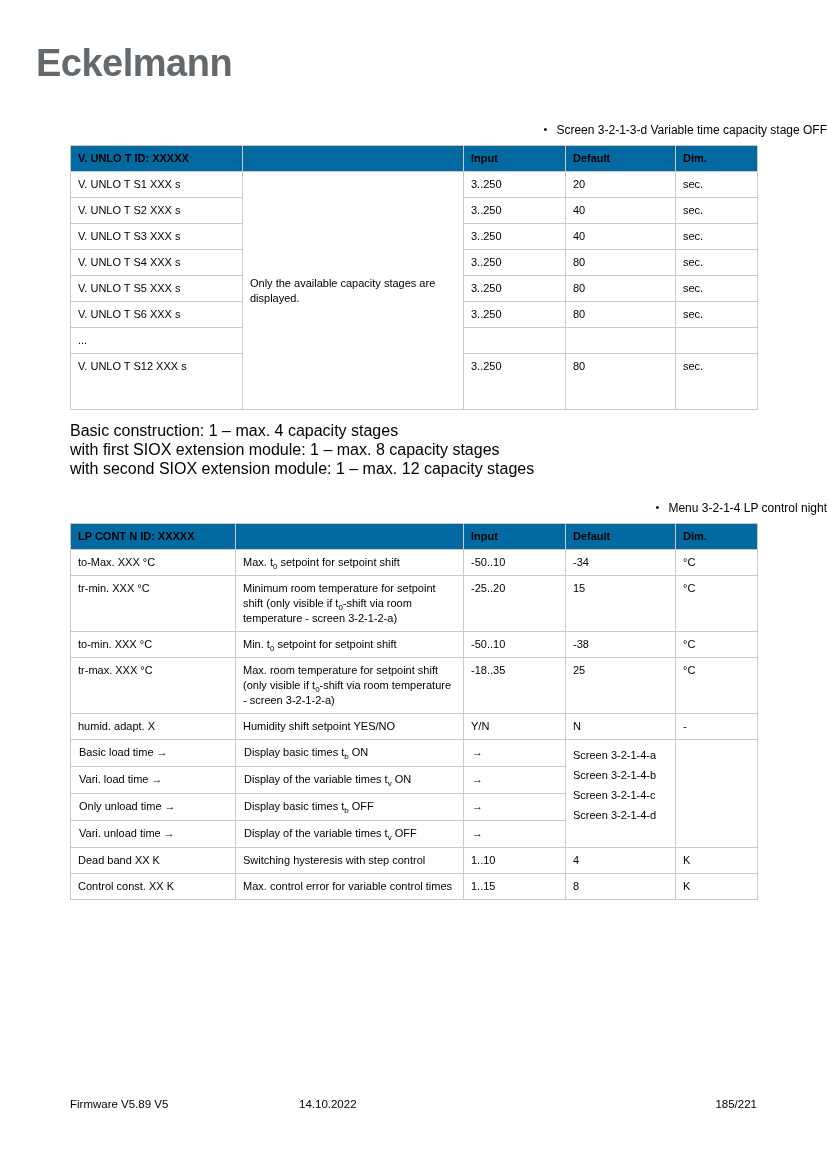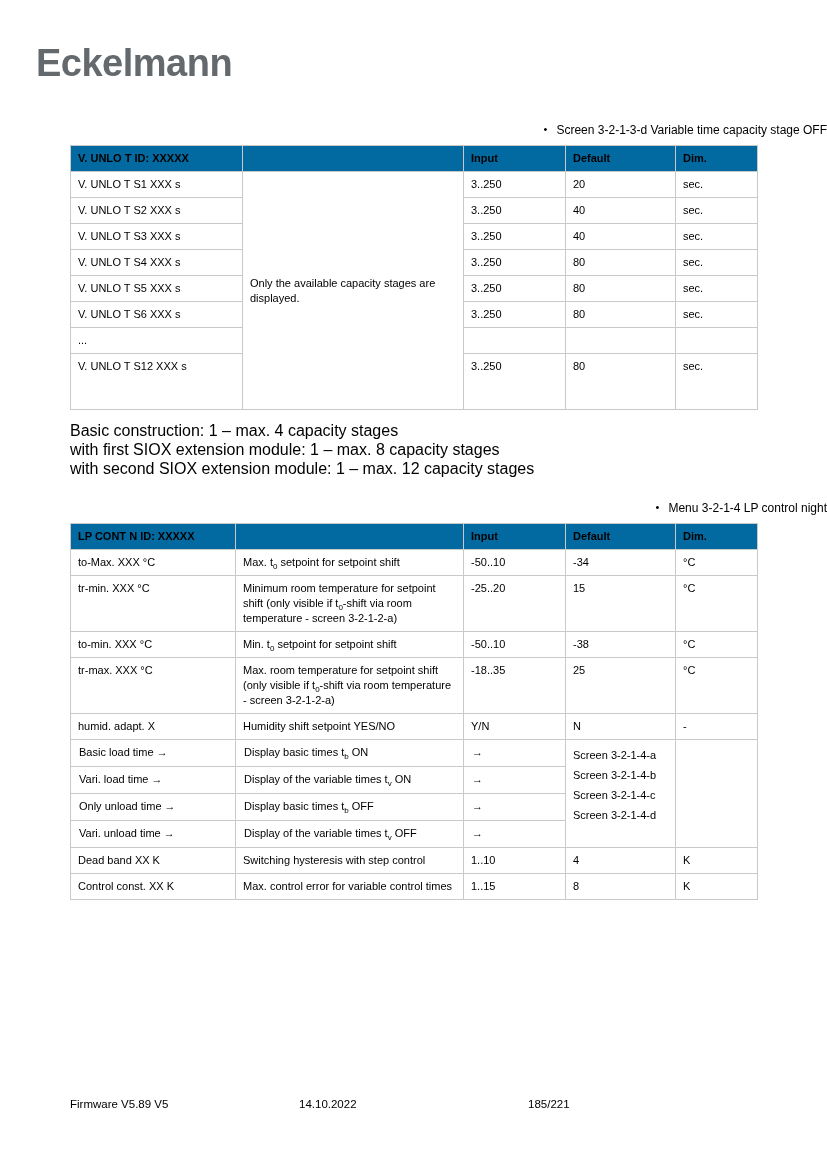--- a/index.html
+++ b/index.html
@@ -47,21 +47,21 @@
     margin: 11px 0 0 70px;
     font-size: 16px; line-height: 19px; color: #000;
   }
 
   .footer {
     position: absolute; top: 1098px; left: 70px; width: 687px;
     display: flex; font-size: 11.5px; color: #000;
   }
   .footer span { flex: 1; }
   .footer .center { text-align: left; }
-  .footer .right { }
+  .footer .right { text-align: right; }
 </style>
 </head>
 <body>
 
 <div class="page">
 
   <div class="logo">Eckelmann</div>
 
   <div class="bullet-line">
     <span class="bullet">•</span><span>Screen 3-2-1-3-d Variable time capacity stage OFF</span>

